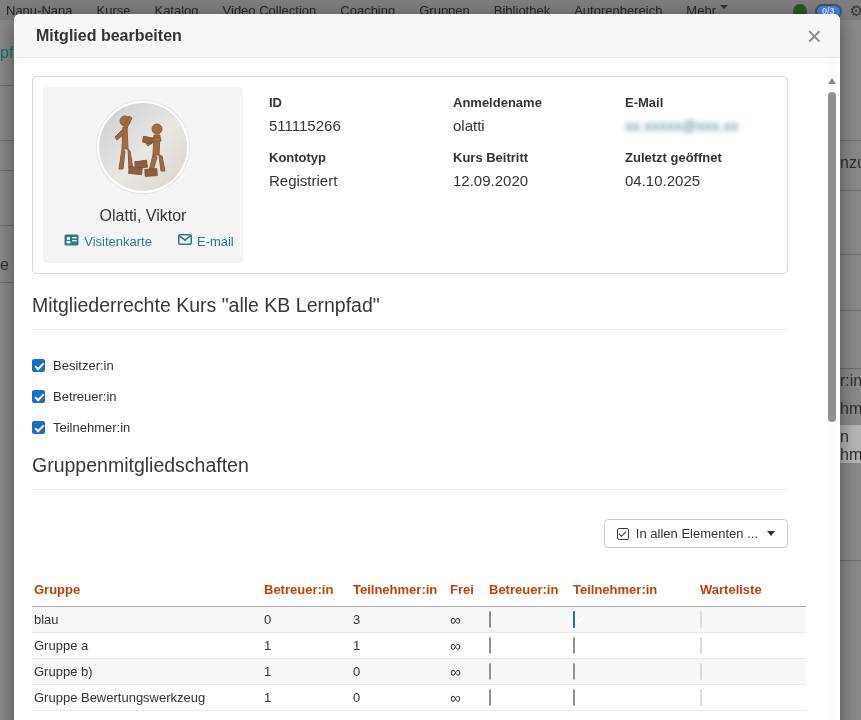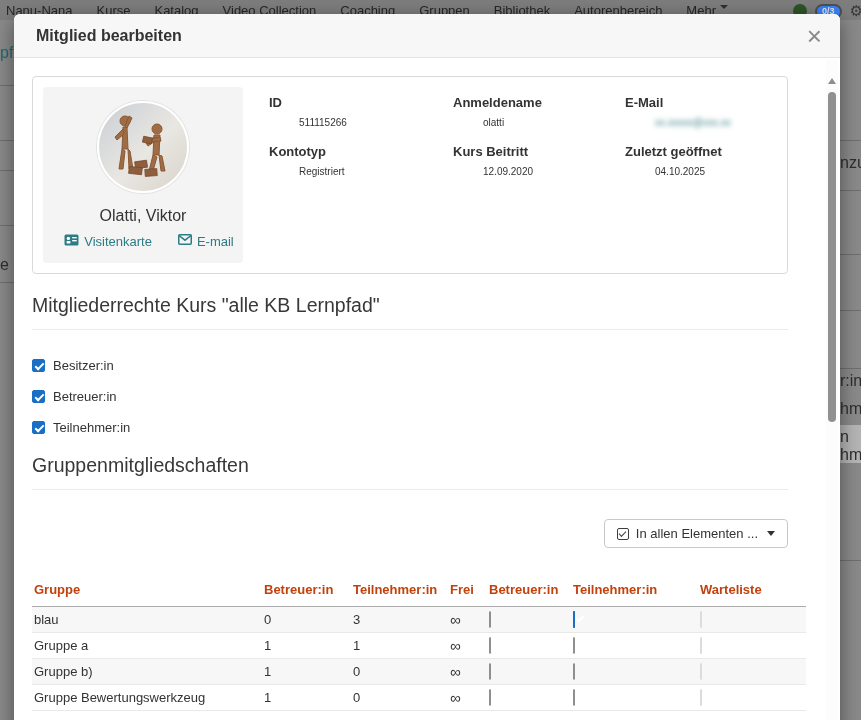--- a/index.html
+++ b/index.html
@@ -66,21 +66,21 @@
   .card-links { display:flex; gap:14px; margin-top:9px; font-size:13px; }
   .card-link { color:#2c7c85; display:flex; gap:5px; cursor:pointer; text-decoration:none;margin-left:12px; }
   .card-link svg { display:block; }
 
   .info-grid {
     flex:1; margin-left:26px; margin-top:8px;
     display:grid; grid-template-columns:184px 172px 1fr; column-gap:0; row-gap:16px;
     align-content:start;
   }
   .field-label { font-size:13px; font-weight:bold; color:#333; margin-bottom:7px; }
-  .field-value { font-size:10px; color:#333;margin-left:30px; }
+  .field-value { font-size:15px; color:#333; }
   .field-value.masked { color:#46868e; filter:blur(2.5px); }
 
   
   .section-h { font-size:19.5px; font-weight:400; color:#383838; margin-top:20px; padding-bottom:12px; border-bottom:1px solid #ececec; }
 
   
   .cb-list { margin-top:24px; }
   .cb-row { display:flex; align-items:center; gap:8px; height:22px; font-size:13px; color:#333; }
   .cb { width:13px; height:13px; border:1px solid #8f8f8f; border-radius:2px; background:#fff; position:relative; flex:0 0 auto; cursor:pointer; }
   .cb.checked { background:#1a6fc4; border-color:#1a6fc4; }

